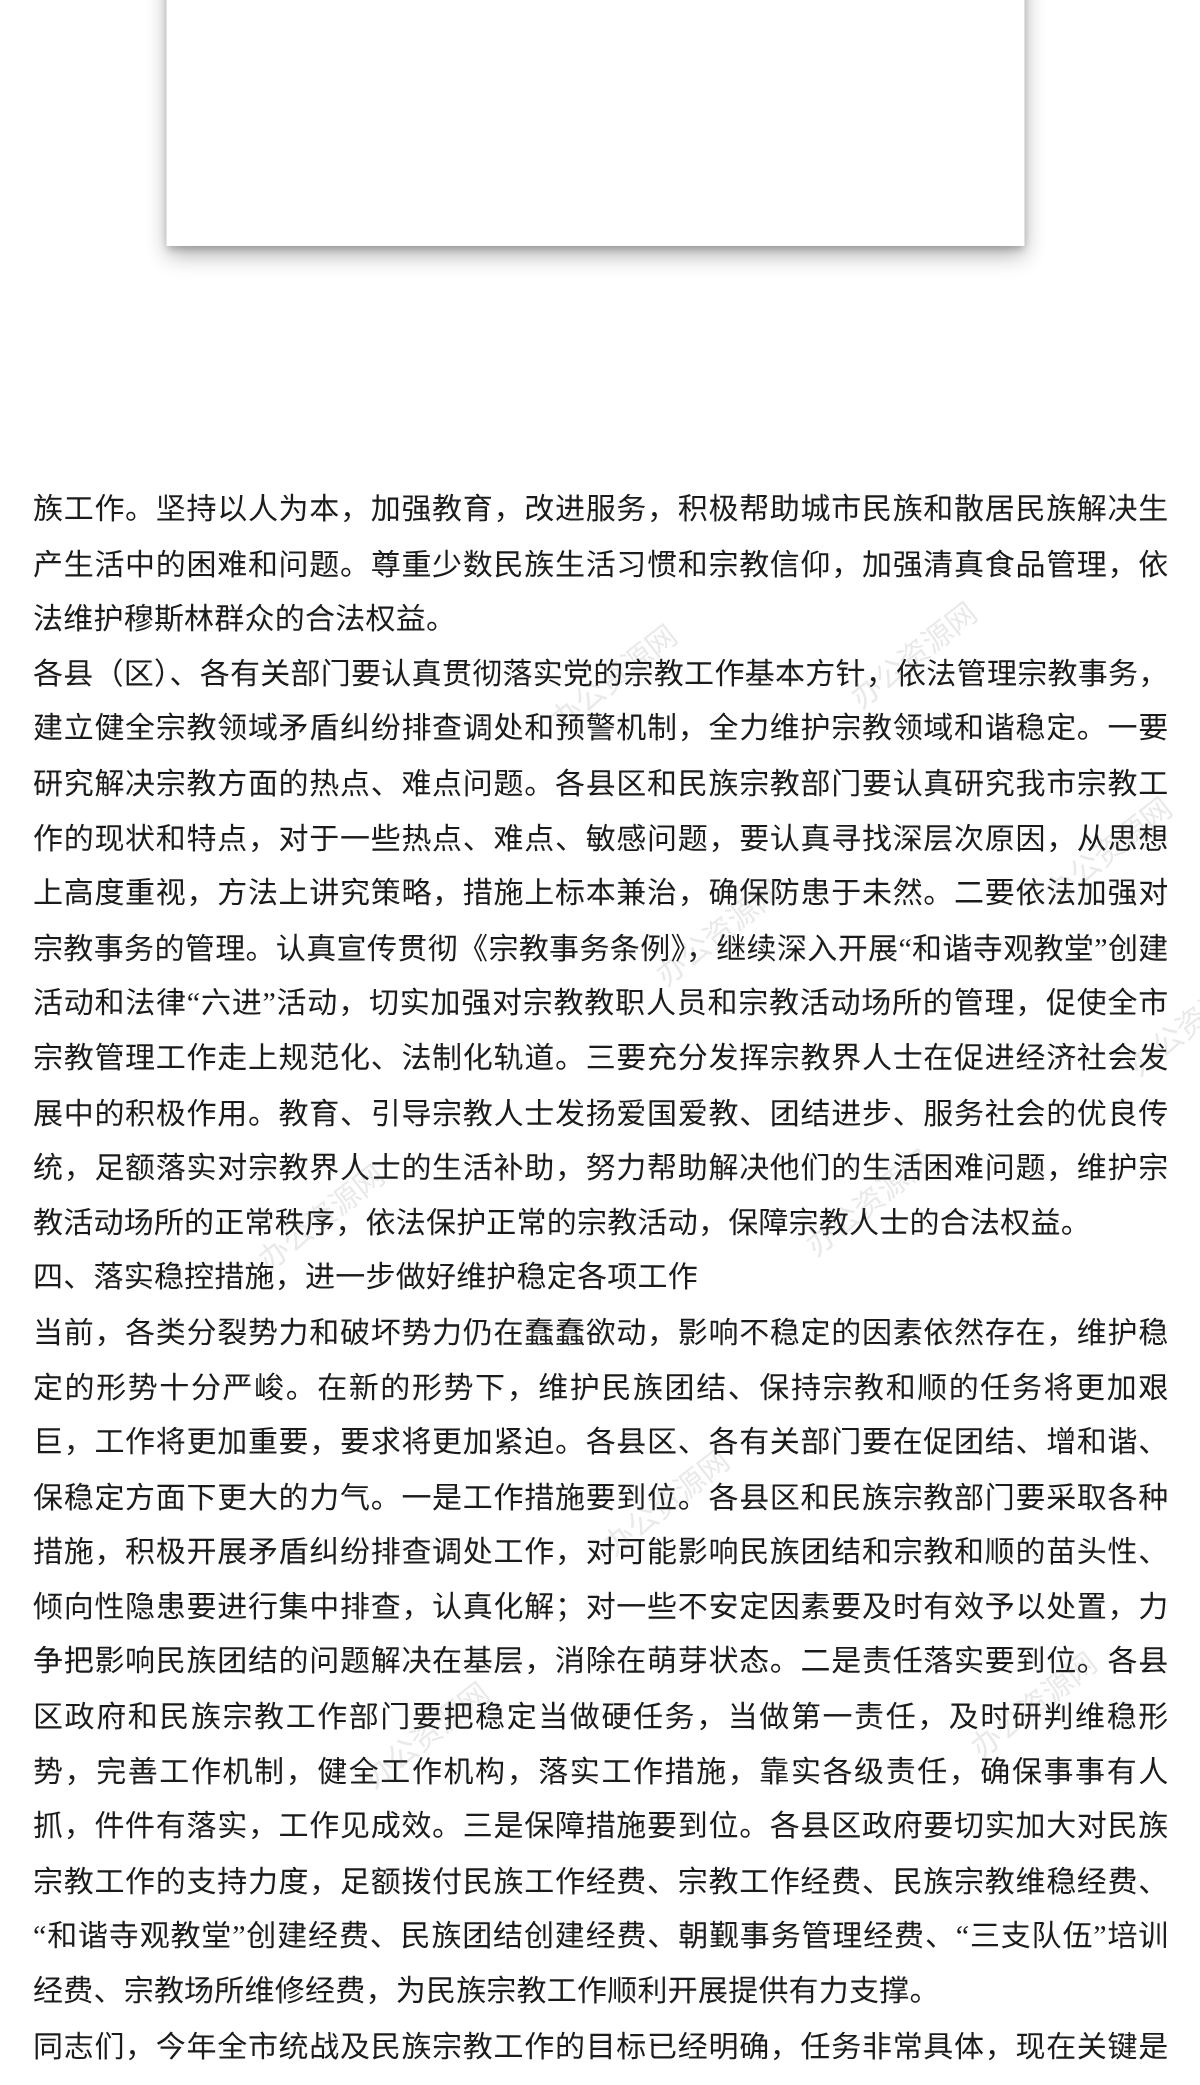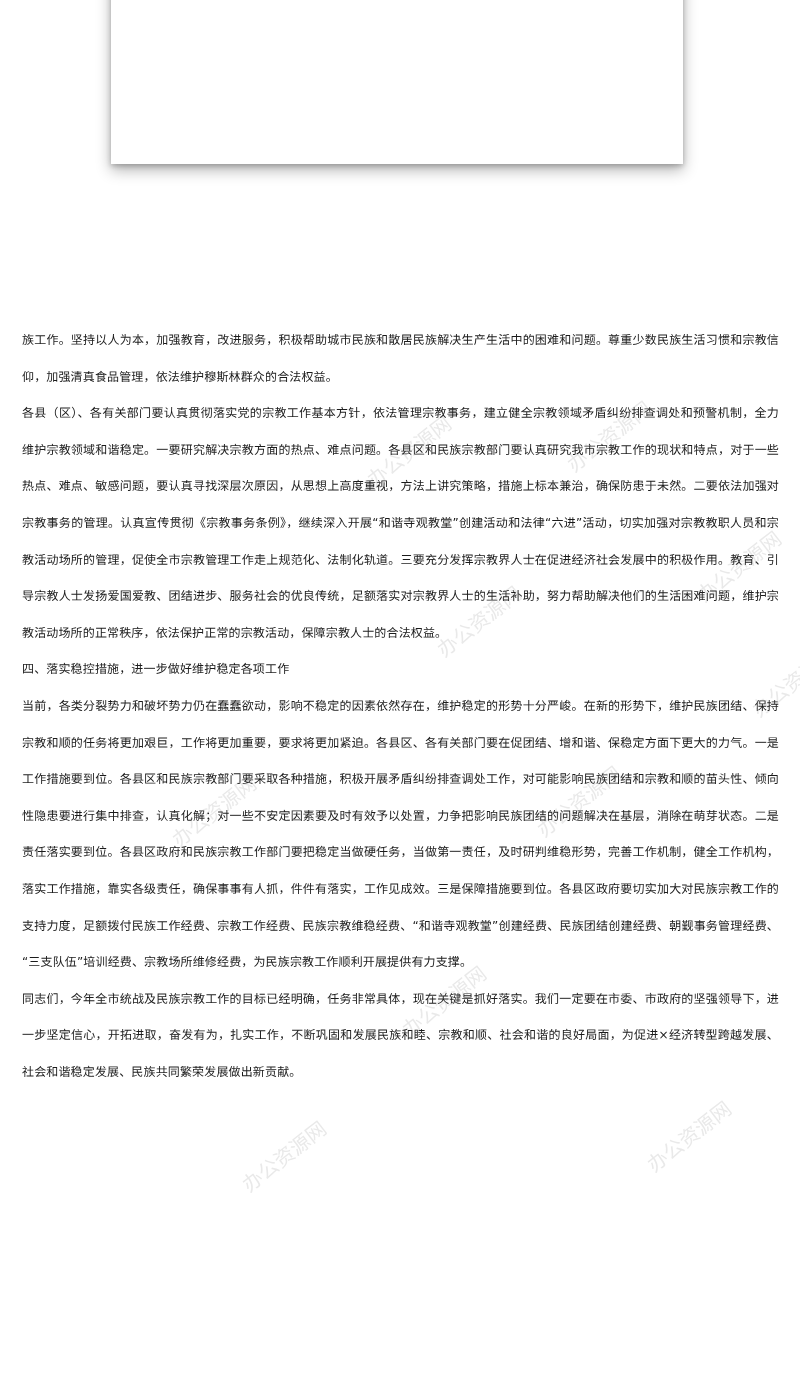--- a/index.html
+++ b/index.html
@@ -44,27 +44,28 @@
   
   #body-text {
     position: absolute;
     left: 22px;
     top: 322px;
     width: 757px;
   }
   #body-text p,
   #body-text h2 {
     margin: 0;
-    font-size: 12px;
+    font-size: 20px;
     line-height: 36.6px;
     font-weight: normal;
     color: #1b1b1b;
     text-align: justify;
     text-justify: inter-ideograph;
     letter-spacing: 0.15px;
+    font-family: Liberation Serif, serif;
   }
   #body-text h2 {
     text-align: left;
   }
 
   
   #watermark-layer {
     position: absolute;
     left: 0; top: 0;
     width: 800px; height: 1390px;

